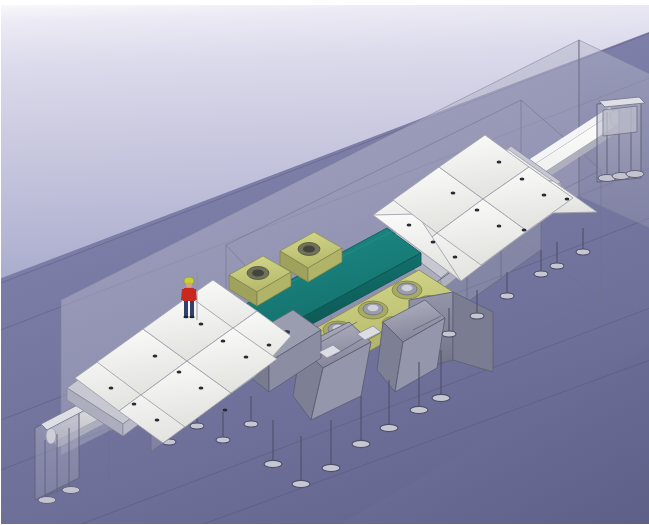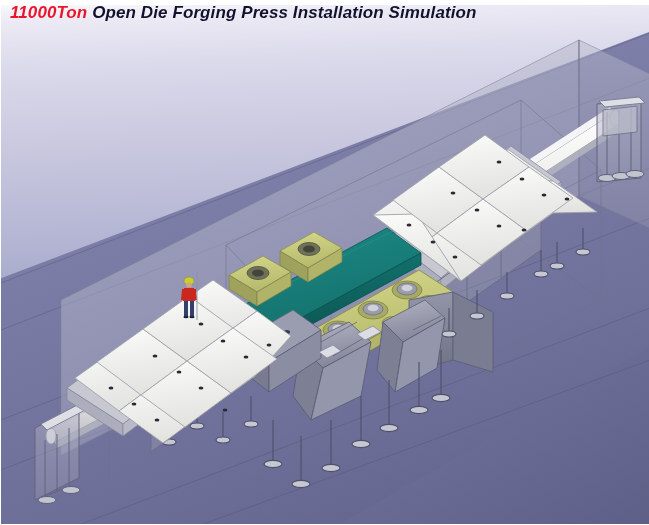--- a/index.html
+++ b/index.html
@@ -417,17 +417,14 @@
       <ellipse cx="185" cy="317" rx="2.6" ry="1.3" fill="#1d2338"></ellipse>
       <ellipse cx="191" cy="317" rx="2.6" ry="1.3" fill="#1d2338"></ellipse>
     </g>
 
     <g>
       <line x1="196" y1="272" x2="196" y2="320" stroke="#8e90a6" stroke-width=".9"></line>
     </g>
 
   </svg>
 
-  <div class="caption">
-    <span class="cap-red">11000Ton</span><span class="cap-dark"> Open Die Forging Press Installation Simulation</span>
-  </div>
 
 </div>
 
 </body></html>

